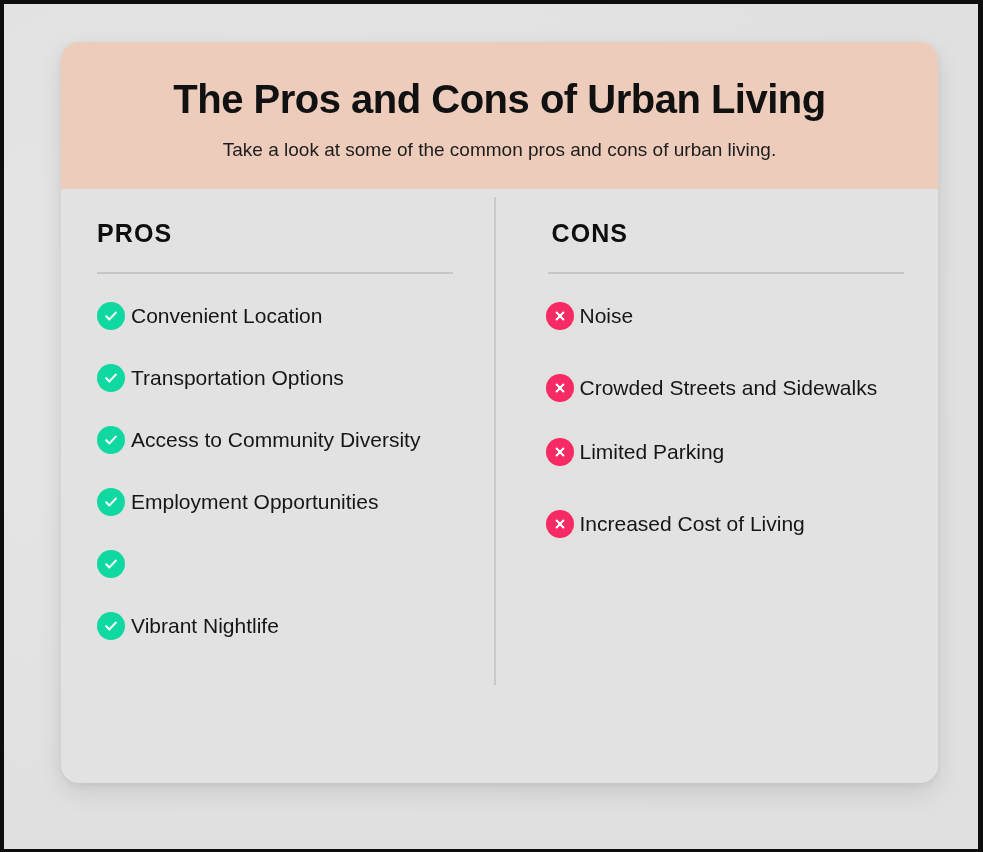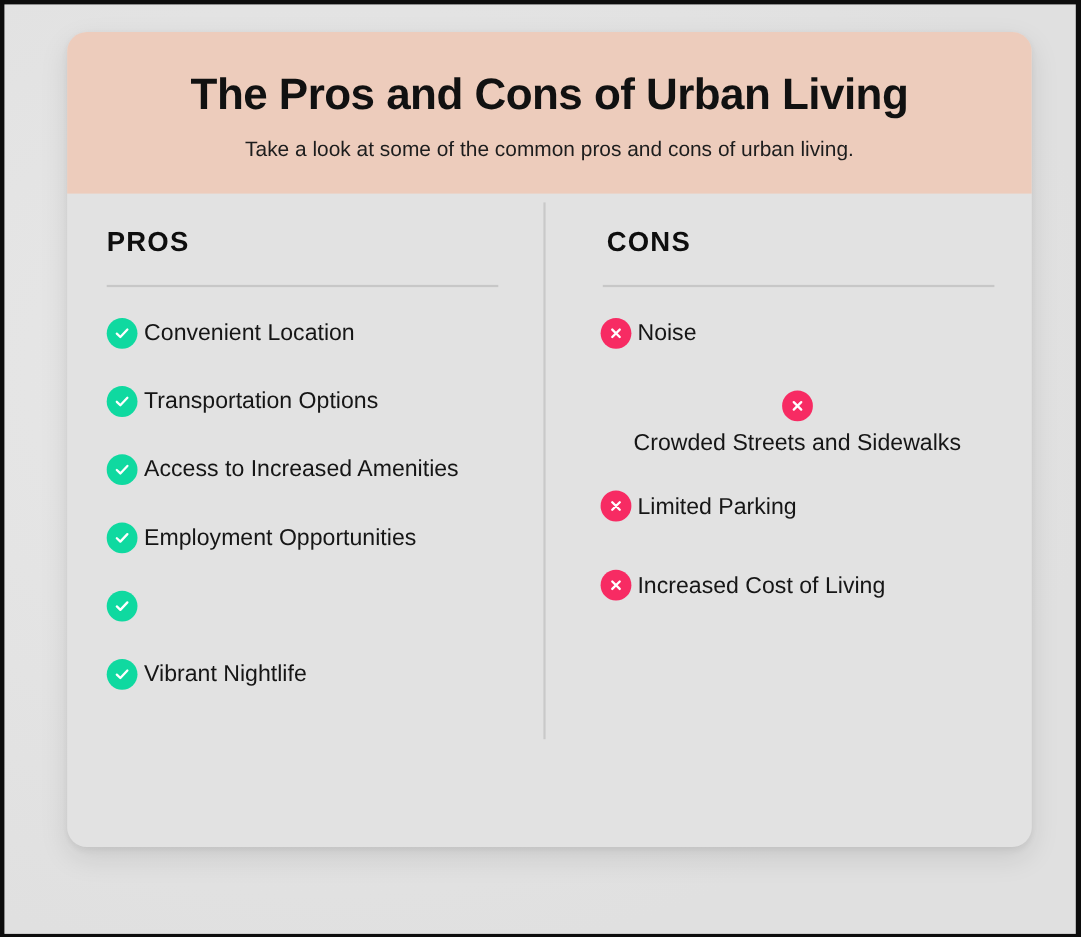--- a/index.html
+++ b/index.html
@@ -34,21 +34,21 @@
     top: 4px;
     width: 974px;
     height: 845px;
     background: #e4e4e4;
     background-image: radial-gradient(ellipse at 30% 40%, #e8e8e8 0%, #e0e0e0 75%);
   }
 
   .card {
     position: absolute;
     left: 57px;
-    top: 25px;
+    top: 38px;
     width: 877px;
     height: 741px;
     background: #e2e2e2;
     border-radius: 18px;
     overflow: hidden;
     box-shadow: 0 10px 26px rgba(0,0,0,0.10), 0 2px 6px rgba(0,0,0,0.06);
   }
 
   
   .card-header {
@@ -124,21 +124,21 @@
 
   .item {
     display: flex;
     align-items: center;
     gap: 6px;
     min-height: 40px;
     margin-bottom: 22px;
   }
   .column.pros .item { margin-bottom: 22px; }
   .column.cons .item { margin-bottom: 32px; }
-  .column.cons .item.two-line { margin-bottom: 24px; flex-direction: column; }
+  .column.cons .item.two-line { margin-bottom: 24px; }
 
   .item-icon {
     flex: 0 0 auto;
     width: 28px;
     height: 28px;
     border-radius: 50%;
     display: flex;
     align-items: center;
     justify-content: center;
   }
@@ -201,21 +201,21 @@
             </span>
             <span class="item-label">Transportation Options</span>
           </li>
 
           <li class="item two-line">
             <span class="item-icon check">
               <svg width="16" height="16" viewBox="0 0 16 16" aria-hidden="true">
                 <path d="M3.2 8.3 L6.4 11.4 L12.8 4.6" fill="none" stroke="#ffffff" stroke-width="2.1" stroke-linecap="round" stroke-linejoin="round"></path>
               </svg>
             </span>
-            <span class="item-label">Access to Increased Amenities</span>
+            <span class="item-label">Access to Community Diversity</span>
           </li>
 
           <li class="item">
             <span class="item-icon check">
               <svg width="16" height="16" viewBox="0 0 16 16" aria-hidden="true">
                 <path d="M3.2 8.3 L6.4 11.4 L12.8 4.6" fill="none" stroke="#ffffff" stroke-width="2.1" stroke-linecap="round" stroke-linejoin="round"></path>
               </svg>
             </span>
             <span class="item-label">Employment Opportunities</span>
           </li>

